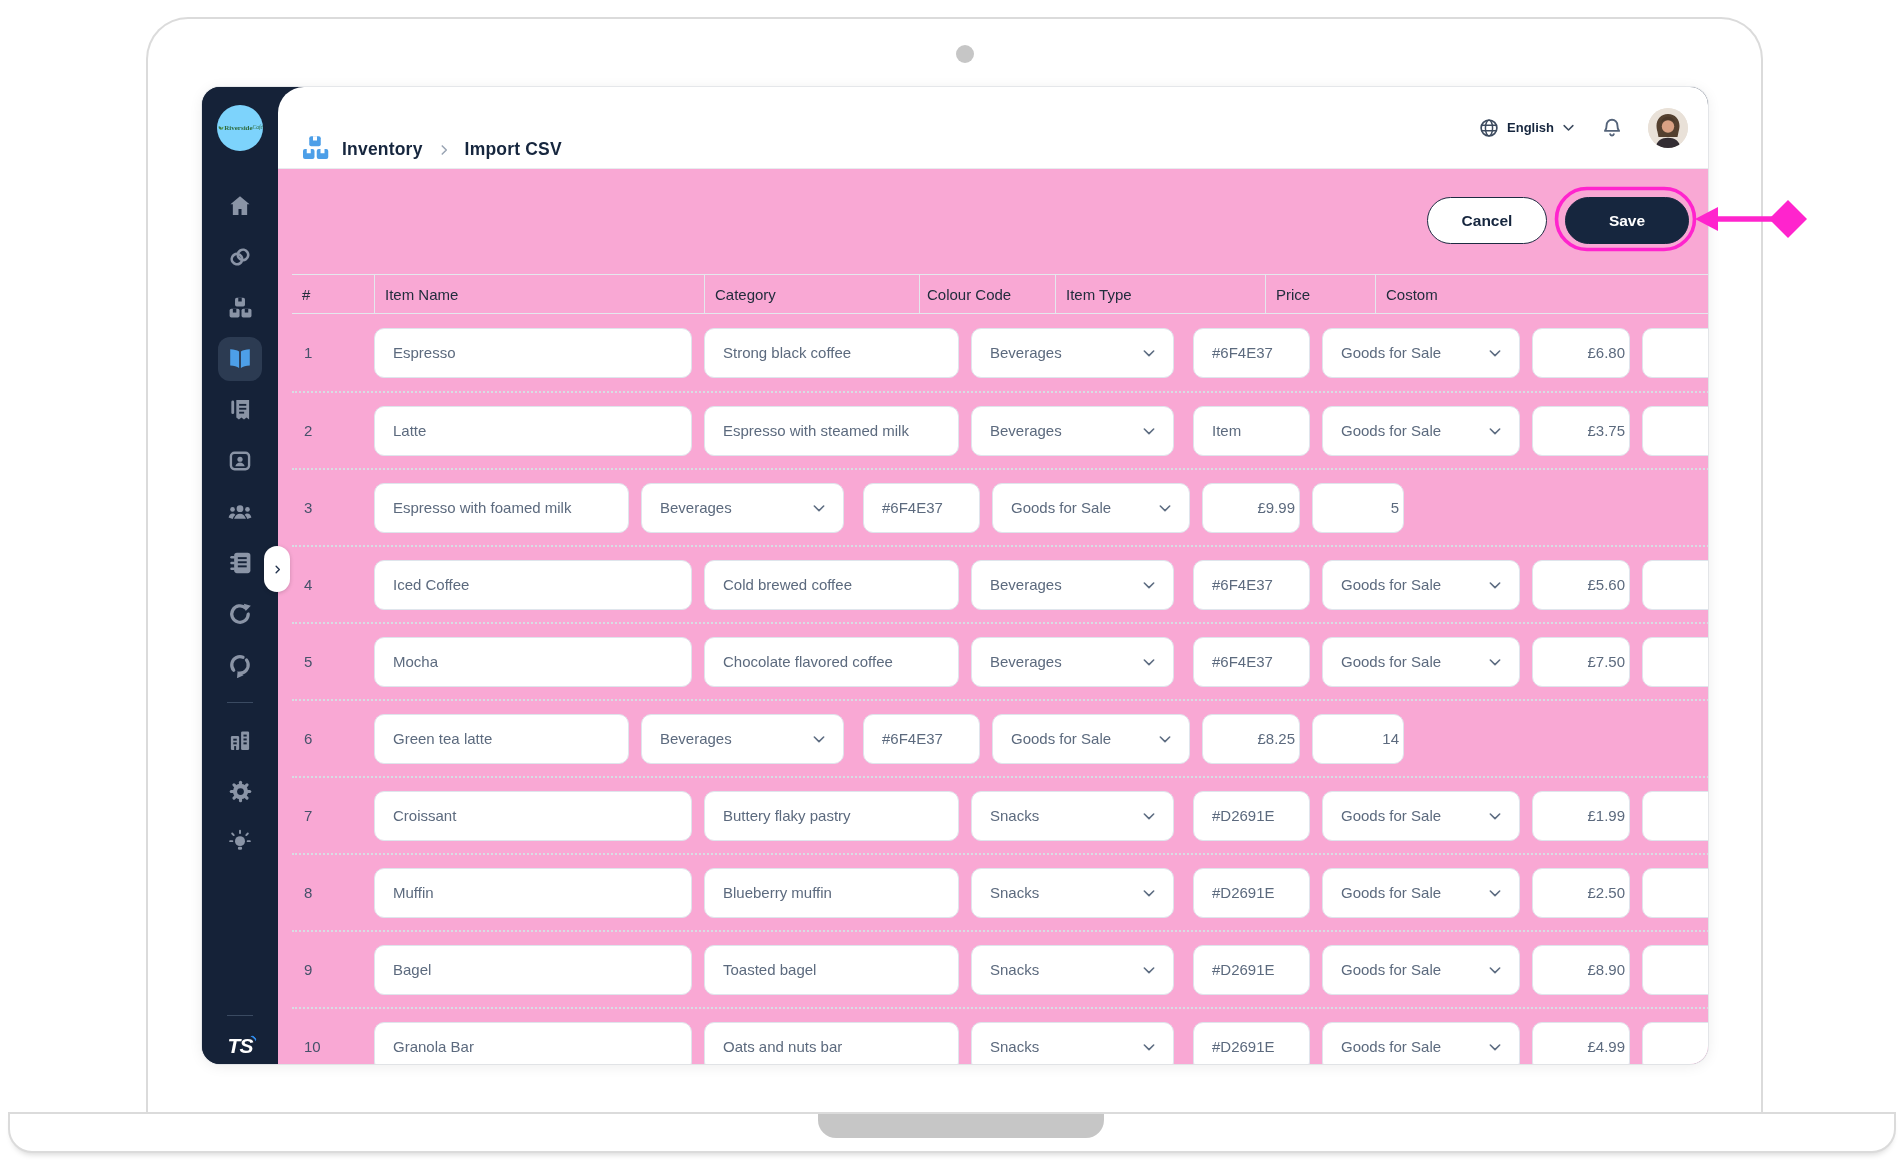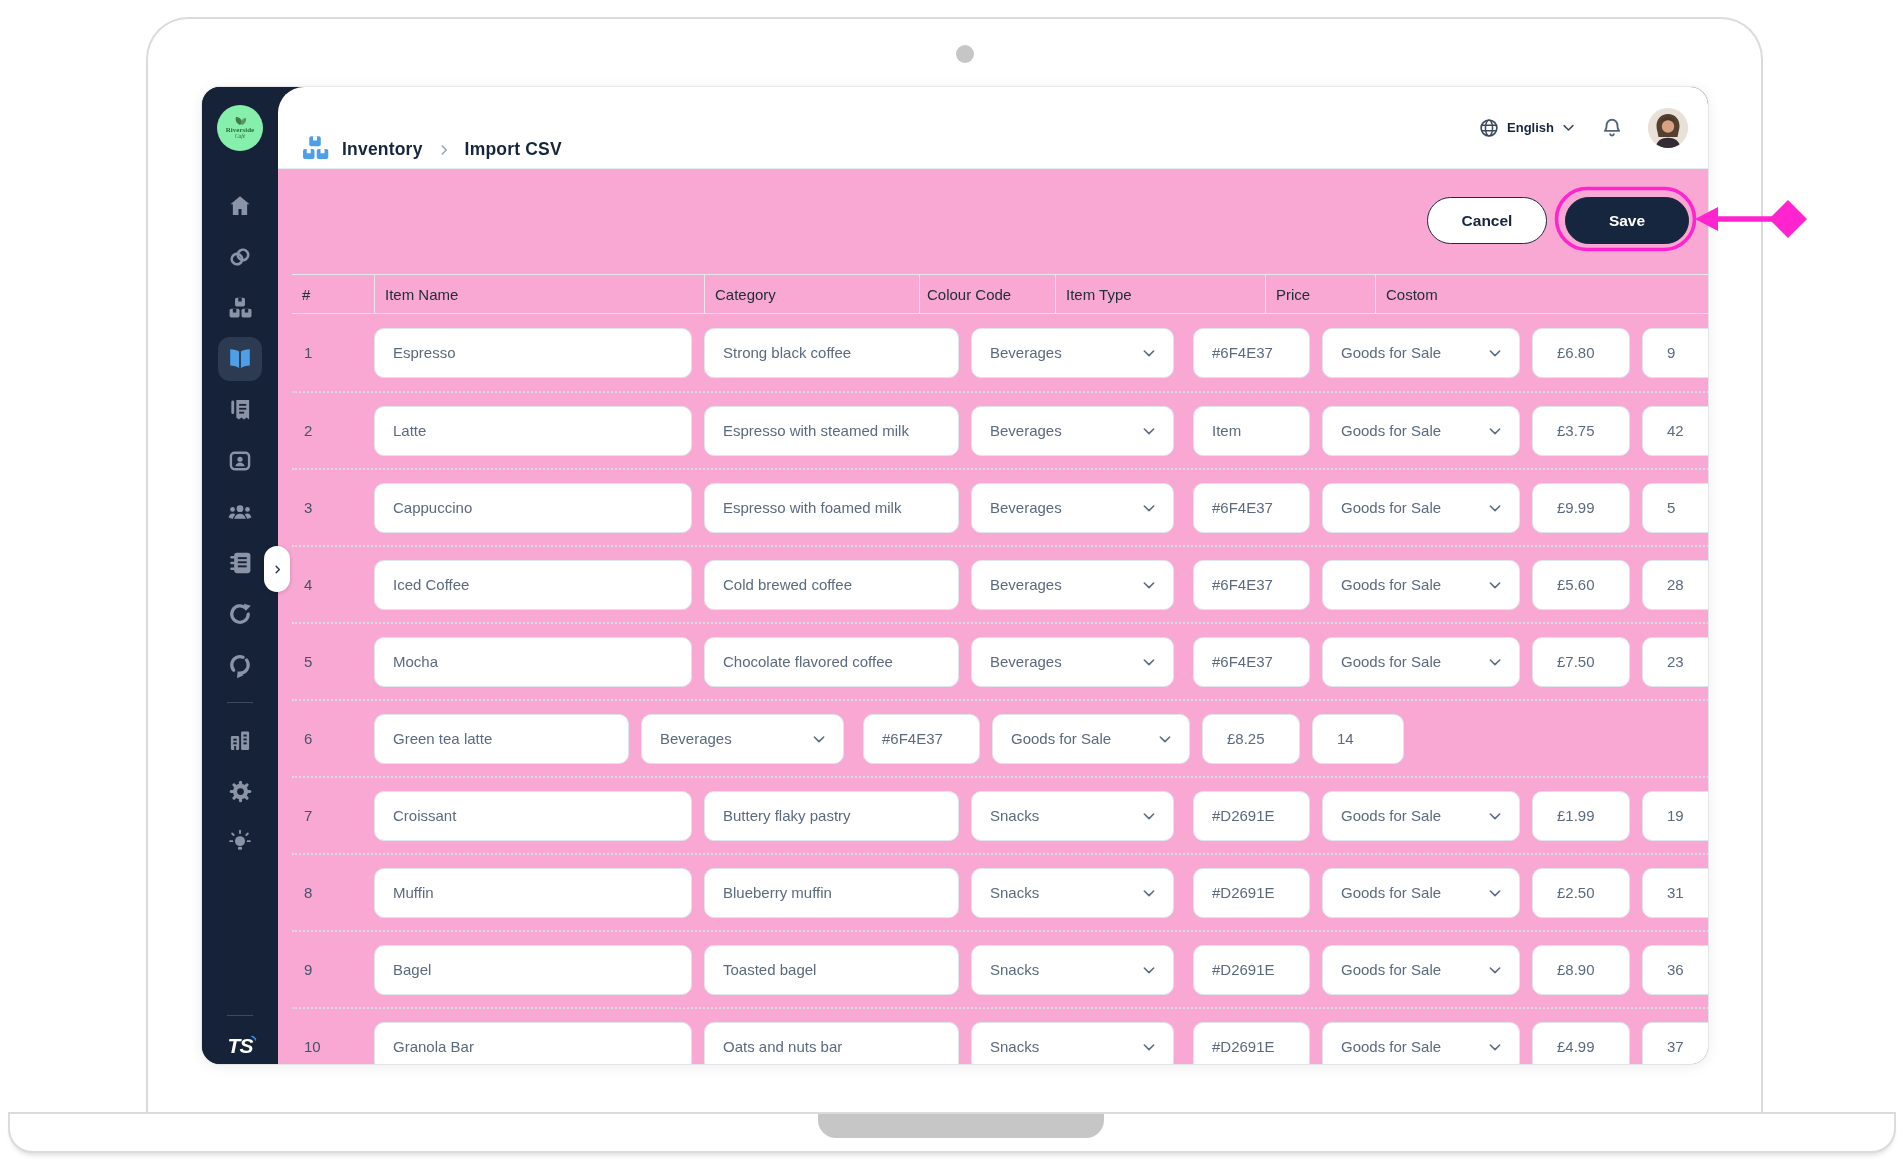--- a/index.html
+++ b/index.html
@@ -21,21 +21,21 @@
 
   
   .app { position:absolute; left:54px; top:68px; width:1506px; height:977px;
     background:#152238; border-radius:18px; overflow:hidden;
     box-shadow:0 2px 14px rgba(0,0,0,.08), 0 0 0 1px #ECEEF1; display:flex; }
 
   
   .sidebar { position:relative; width:76px; flex:0 0 76px; background:#152238;
     display:flex; flex-direction:column; align-items:center; color:#8A94A6; }
   .logo-badge { margin-top:18px; width:46px; height:46px; border-radius:50%;
-    background:#86efac; display:flex; flex-direction:column; align-items:center;
+    background:#7dd3fc; display:flex; align-items:center;
     justify-content:center; line-height:1; overflow:hidden; }
   .logo-badge svg { display:block; margin-bottom:1px; }
   .logo-r1 { font-family:"Liberation Serif", serif; font-size:7px; font-weight:700; color:#2E6B3E; }
   .logo-r2 { font-family:"Liberation Serif", serif; font-size:5.5px; font-style:italic; color:#2E6B3E; }
   .side-nav { display:flex; flex-direction:column; align-items:center; gap:7px; margin-top:33px; }
   .side-item { width:44px; height:44px; border-radius:12px; display:flex;
     align-items:center; justify-content:center; color:#8A94A6; cursor:pointer; }
   .side-item.active { background:#2C3B52; color:#4D9FE8; }
   .side-divider { width:26px; height:1px; background:#3A4A61; margin:8px 0; }
   .side-footer { margin-top:auto; display:flex; flex-direction:column; align-items:center; padding-bottom:6px; }
@@ -90,21 +90,21 @@
   .c-custom { width:92px; }
 
   .trow { display:flex; align-items:center; height:77px; }
   .trow + .trow { border-top:2px dotted #D8DDE4; }
   .row-num { font-size:15px; color:#46526A; padding-left:12px; }
   .box { height:50px; border:1px solid #DFE5EC; border-radius:10px; background:#fff;
     display:flex; align-items:center; padding:0 16px 0 18px; width:100%;
     font-size:15px; color:#5C6A7E; white-space:nowrap; overflow:hidden; }
   .box.select { justify-content:space-between; cursor:pointer; }
   .box .chev { color:#5F6E83; flex:0 0 auto; margin-left:8px; }
-  .c-price .box, .c-custom .box { justify-content:flex-start; padding:0 24px; }
+  .c-price .box, .c-custom .box { justify-content:flex-end; padding:0 4px; }
 
   
   .annotation { position:absolute; inset:0; pointer-events:none; z-index:50; }
 </style>
 </head>
 <body>
 
 <div class="canvas">
 
   <div class="laptop-screen">
@@ -414,25 +414,20 @@
                     </div>
                   </div>
                   <div class="cell c-custom">
                     <div class="box">
                       <span>42</span>
                     </div>
                   </div>
                 </div>
                 <div class="trow">
                   <div class="cell c-num row-num">3</div>
-                  <div class="cell c-name">
-                    <div class="box">
-                      <span>Cappuccino</span>
-                    </div>
-                  </div>
                   <div class="cell c-desc">
                     <div class="box">
                       <span>Espresso with foamed milk</span>
                     </div>
                   </div>
                   <div class="cell c-cat">
                     <div class="box select">
                       <span>Beverages</span>
                       <svg class="chev" width="16" height="16" viewBox="0 0 24 24">
                         <polyline points="5 9 12 16 19 9" fill="none" stroke="currentColor" stroke-width="2.4" stroke-linecap="round" stroke-linejoin="round"></polyline>

